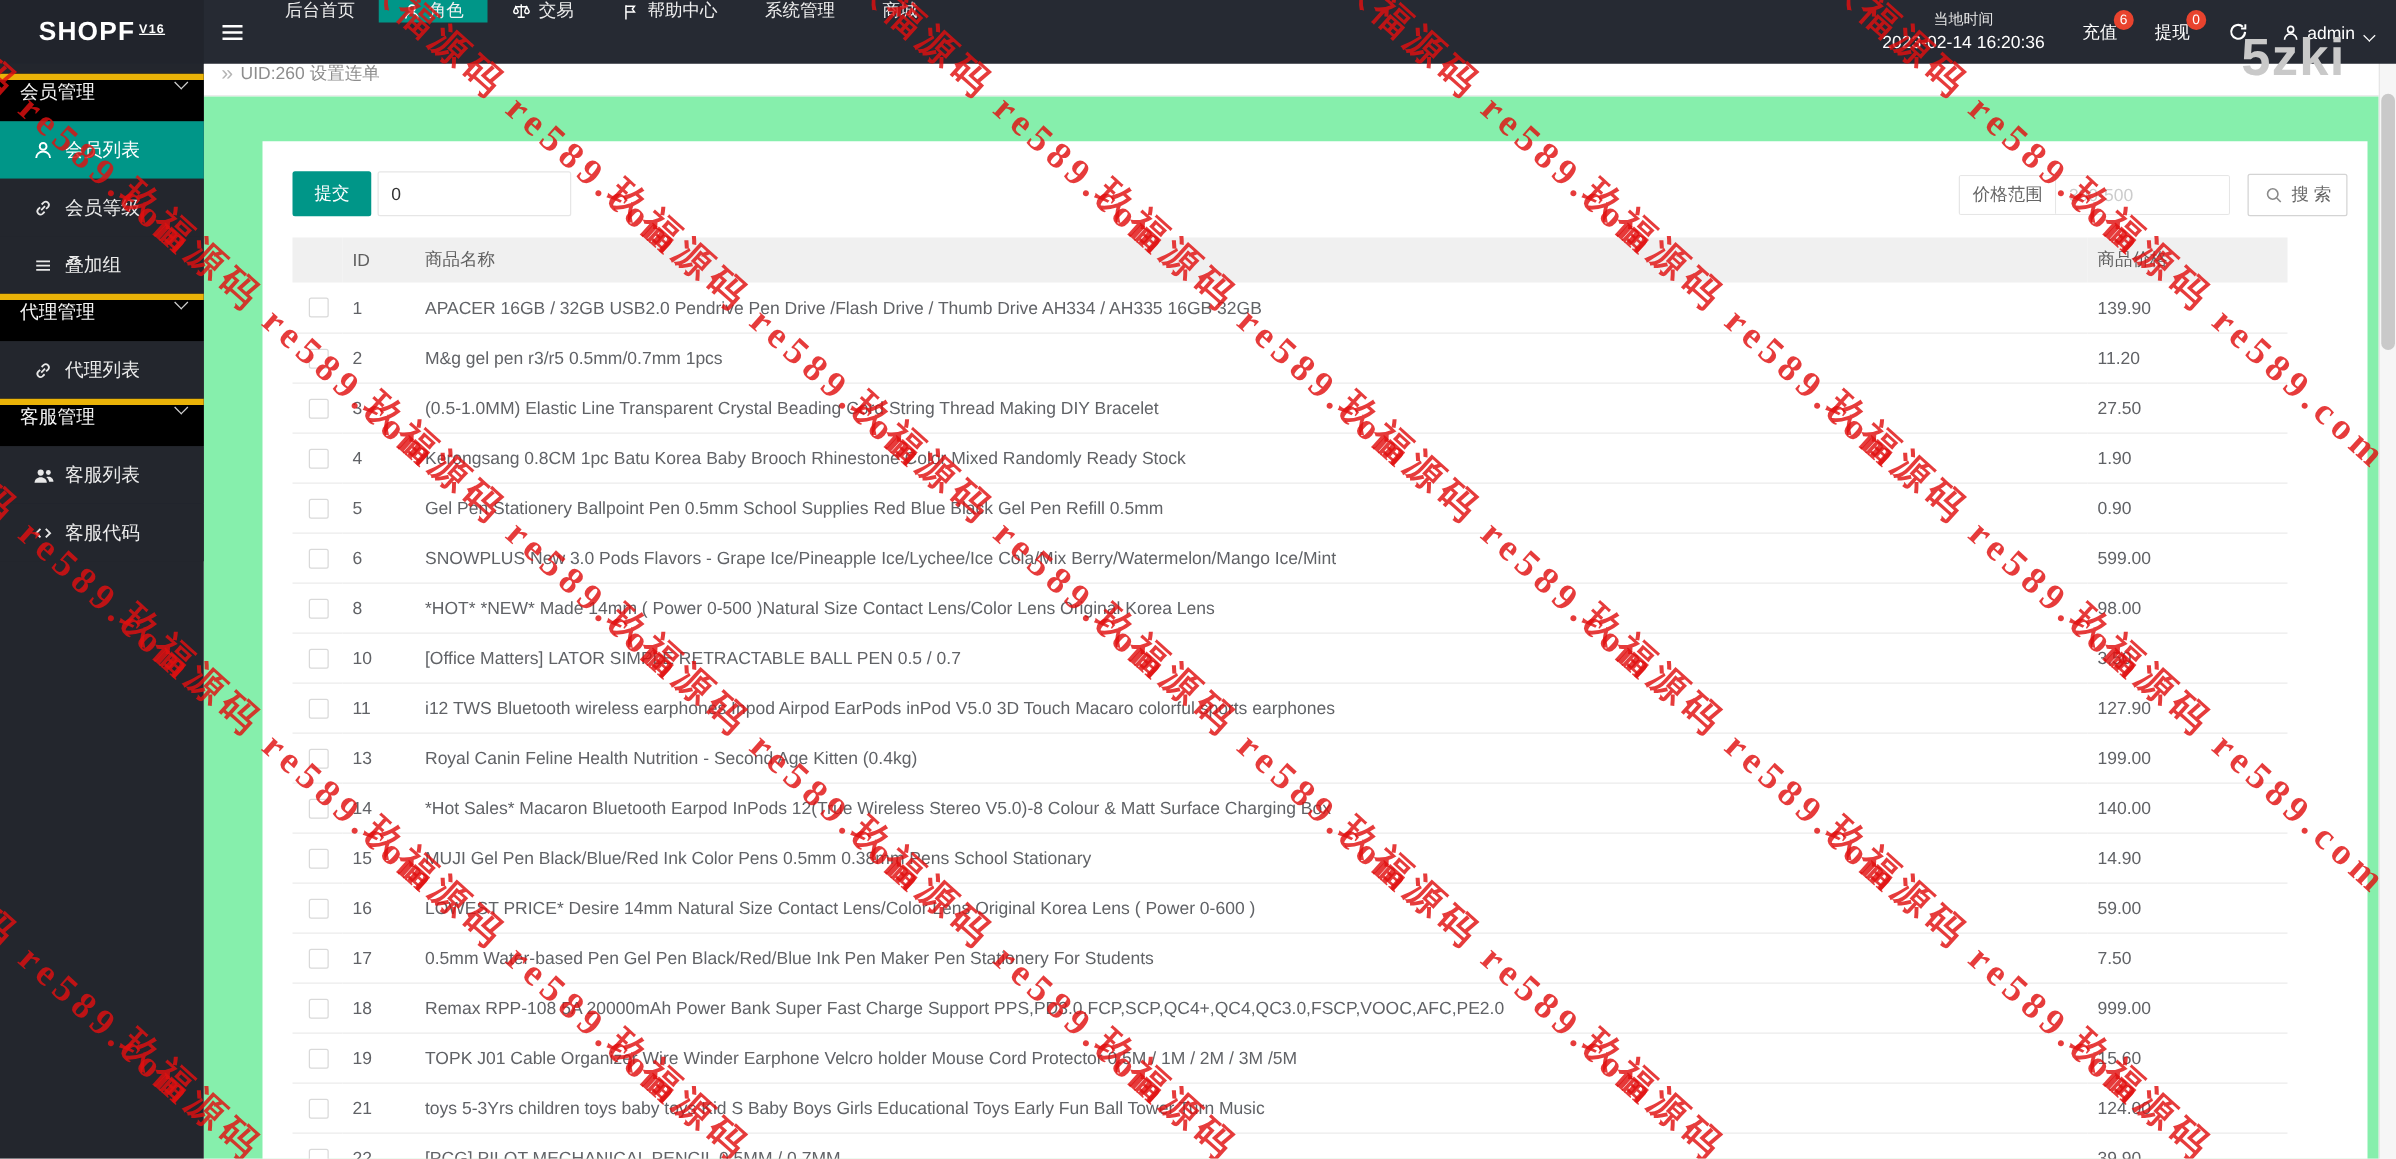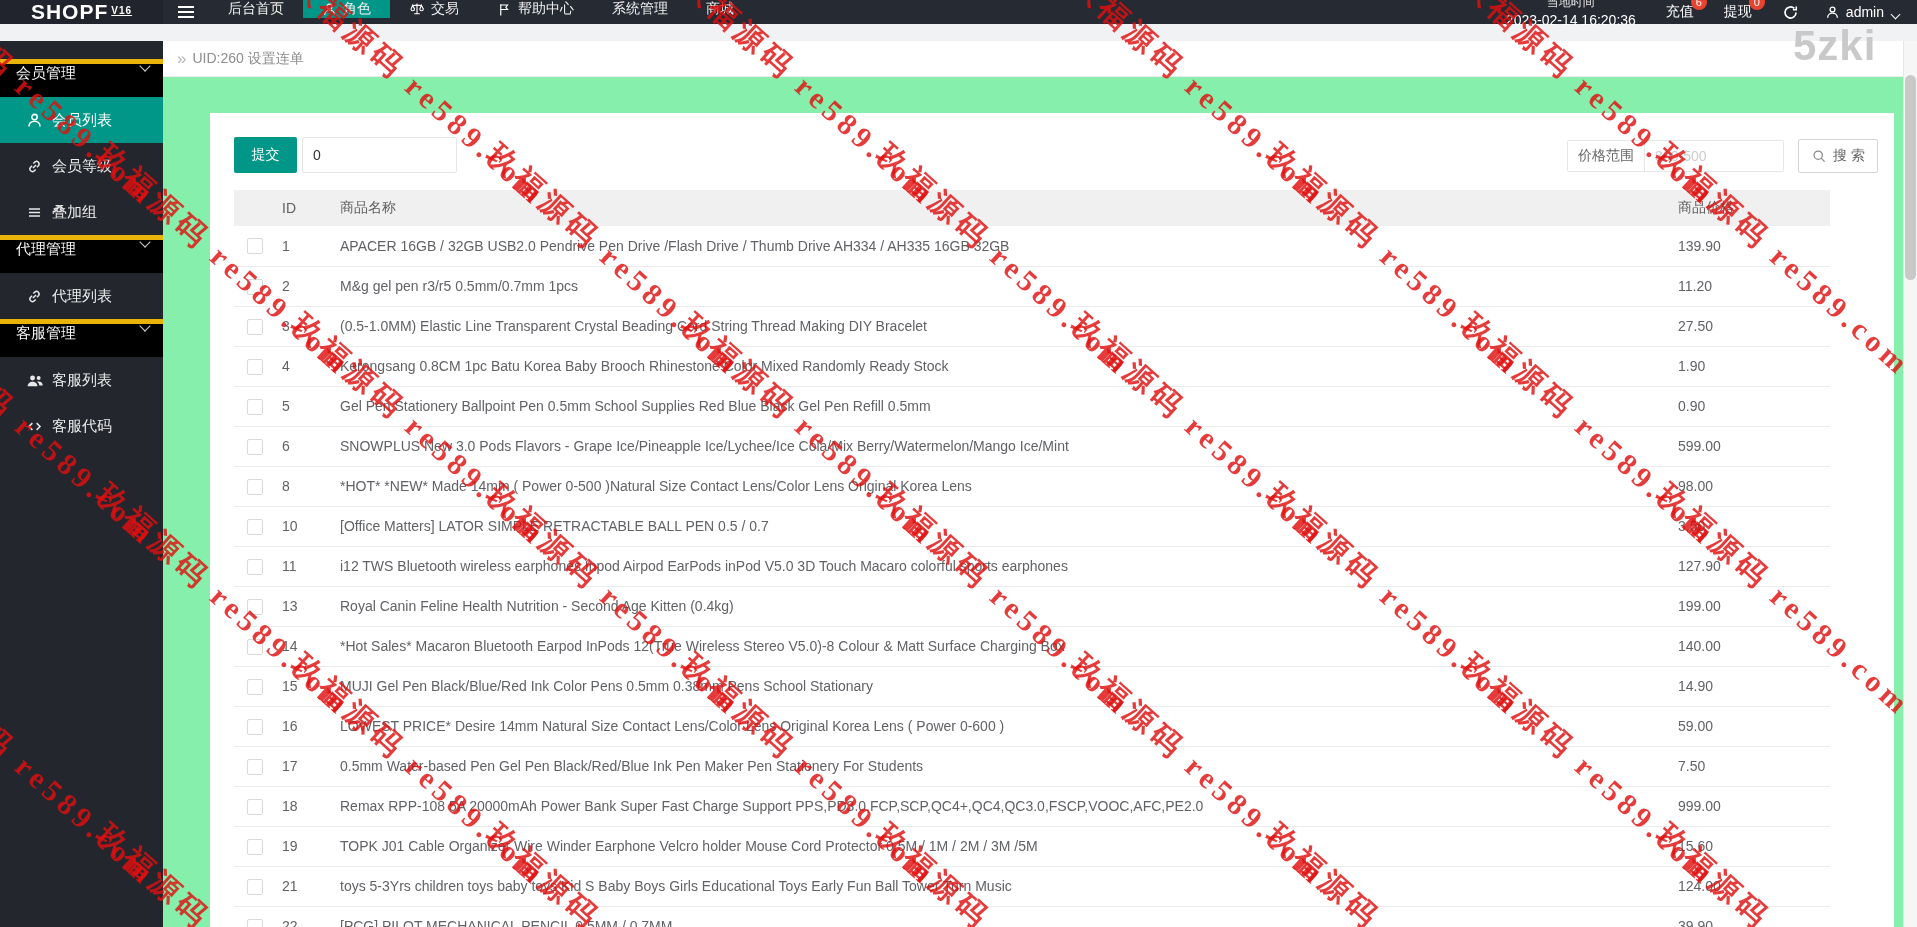--- a/index.html
+++ b/index.html
@@ -7,21 +7,21 @@
   body {
     font-family:"Liberation Sans", sans-serif;
     background:#f1f2f3;
     position:relative;
     color:#666;
   }
   svg { display:block; }
 
   
   .topbar {
-    position:absolute; left:0; top:0; width:1917px; height:24px;
+    position:absolute; left:0; top:0; width:1917px; height:51px;
     background:#262a33; display:flex; align-items:stretch; z-index:10;
   }
   .logo {
     width:163px; background:#21242c; color:#fff;
     display:flex; align-items:center; justify-content:center;
     font-size:21px; font-weight:bold; letter-spacing:1px;
   }
   .logo sup { font-size:10px; font-weight:bold; margin-left:3px; position:relative; top:-2px;text-decoration:underline; }
   .hamburger {
     width:46px; display:flex; align-items:center; justify-content:center; cursor:pointer;

